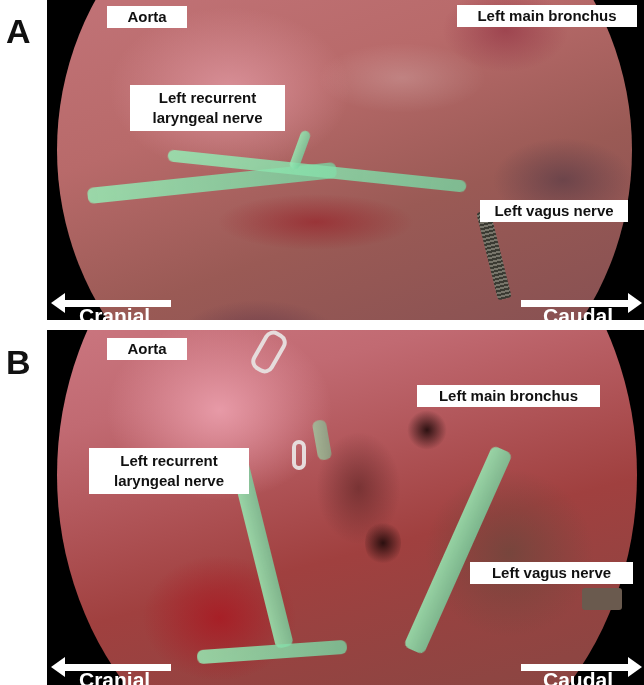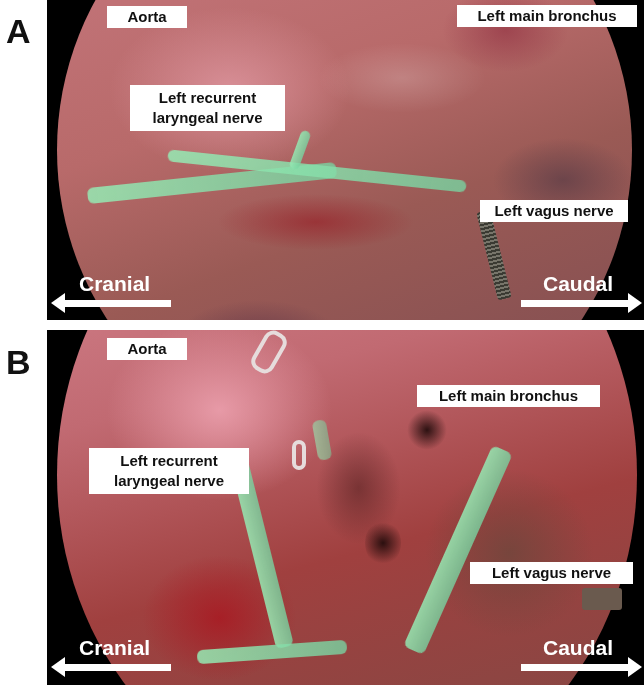--- a/index.html
+++ b/index.html
@@ -46,21 +46,21 @@
     border-radius: 3px;
   }
   .label {
     position: absolute; background: #ffffff; color: #111; font-weight: bold;
     font-size: 15px; line-height: 18px; text-align: center; padding: 2px 8px;
     font-family: "Liberation Sans", sans-serif; white-space: nowrap;
   }
   .label.two { line-height: 20px; padding: 3px 10px; }
   .dir {
     position: absolute; color: #fff; font-weight: bold; font-size: 21px;
-    font-family: "Liberation Sans", sans-serif; line-height: 1;
+    font-family: "Liberation Sans", sans-serif; line-height: 1; margin-top: 32px;
   }
   .arrow { position: absolute; height: 12px; }
   .arrow .shaft { position: absolute; top: 3px; height: 7px; background: #fff; }
   .arrow .head { position: absolute; top: -4px; width: 0; height: 0;
     border-top: 10px solid transparent; border-bottom: 10px solid transparent; }
   .arrow.left .head { left: 0; border-right: 14px solid #fff; }
   .arrow.left .shaft { left: 12px; right: 0; }
   .arrow.right .head { right: 0; border-left: 14px solid #fff; }
   .arrow.right .shaft { left: 0; right: 12px; }
   .tube { position: absolute; border: 4px solid #e6dcdc; border-radius: 10px; }

